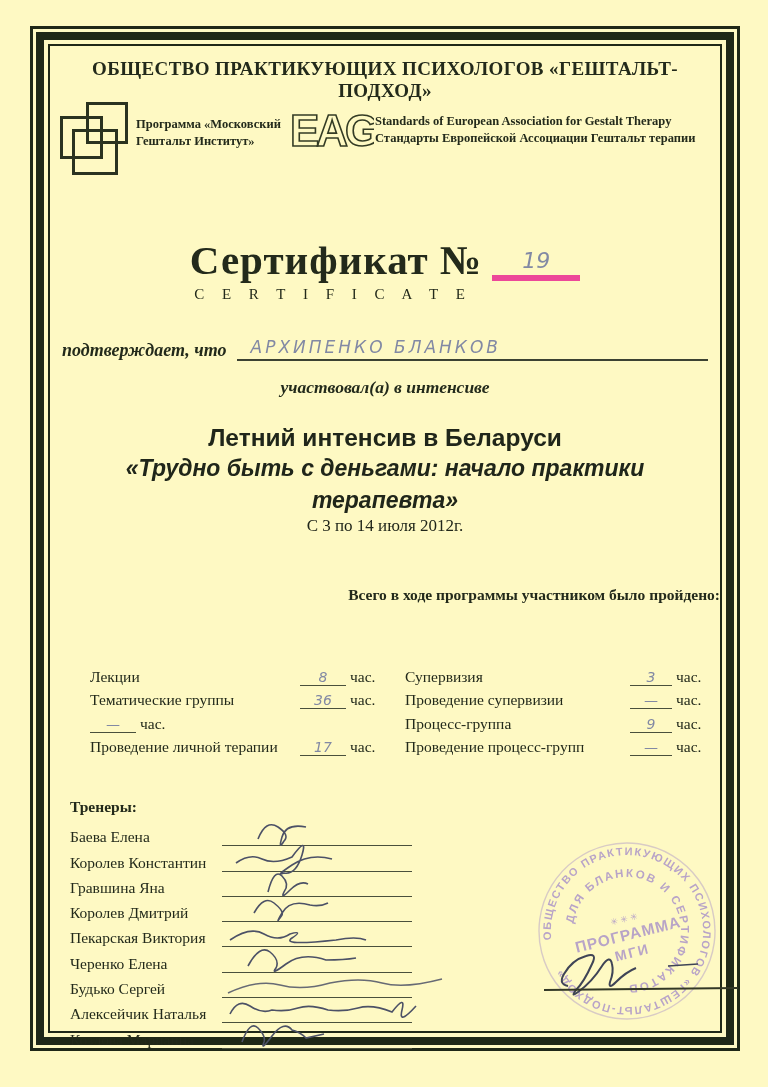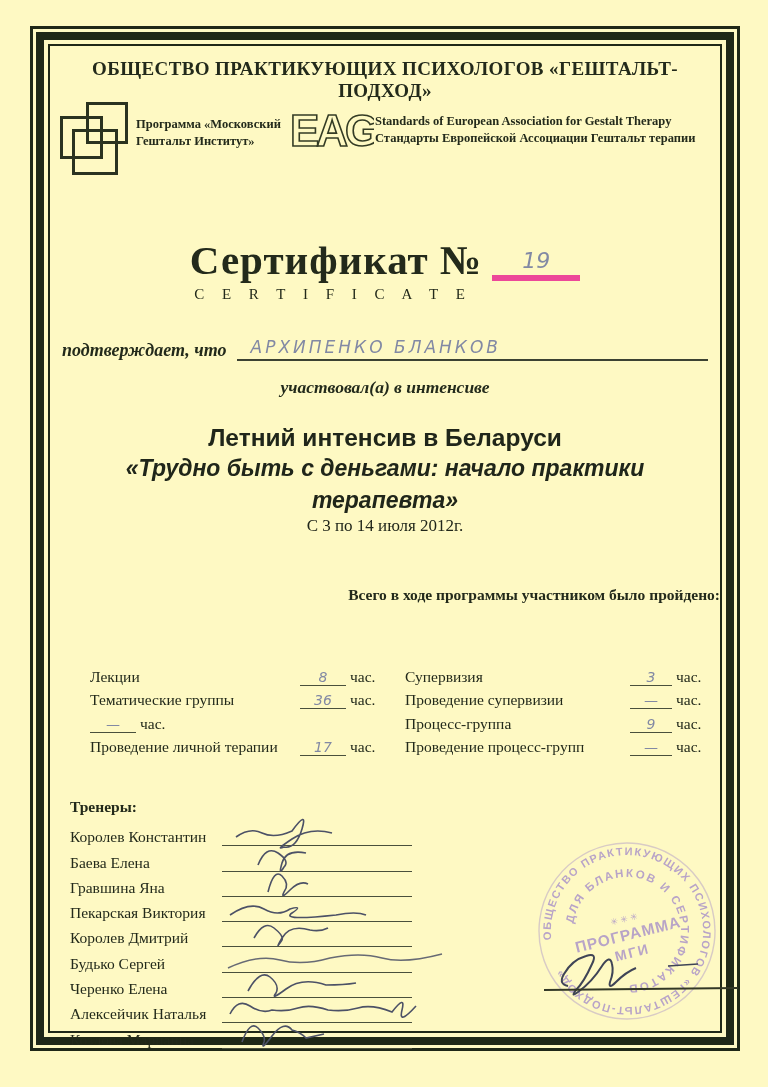--- a/index.html
+++ b/index.html
@@ -161,72 +161,72 @@
                 <span class="hval hval-r hand">—</span>
                 <span class="hunit">час.</span>
               </div>
             </div>
           </div>
 
           <div class="trainers">
             <div class="trainers-head">Тренеры:</div>
 
             <div class="trow">
+              <span class="tname">Баева Елена</span>
+              <span class="sigcell">
+                <svg width="150" height="40" viewBox="0 0 150 40">
+                  <path d="M30 28 q8 -20 20 -12 t6 14 q-6 10 -2 -4 t24 -10" fill="none" stroke="#4c5166" stroke-width="1.6"></path>
+                </svg>
+              </span>
+            </div>
+            <div class="trow">
               <span class="tname">Королев Константин</span>
               <span class="sigcell">
                 <svg width="150" height="46" viewBox="0 0 150 46">
                   <path d="M8 32 q14 -10 26 -4 t30 -2 q16 -22 10 -2 t-18 18 q-10 4 8 -8 t40 -6" fill="none" stroke="#4c5166" stroke-width="1.6"></path>
                 </svg>
               </span>
             </div>
             <div class="trow">
-              <span class="tname">Баева Елена</span>
-              <span class="sigcell">
-                <svg width="150" height="40" viewBox="0 0 150 40">
-                  <path d="M30 28 q8 -20 20 -12 t6 14 q-6 10 -2 -4 t24 -10" fill="none" stroke="#4c5166" stroke-width="1.6"></path>
-                </svg>
-              </span>
-            </div>
-            <div class="trow">
               <span class="tname">Гравшина Яна</span>
               <span class="sigcell">
                 <svg width="150" height="40" viewBox="0 0 150 40">
                   <path d="M40 30 q6 -24 14 -16 t2 16 q-4 8 6 -2 t18 -6" fill="none" stroke="#4c5166" stroke-width="1.6"></path>
+                </svg>
+              </span>
+            </div>
+            <div class="trow">
+              <span class="tname">Королев Дмитрий</span>
+              <span class="sigcell">
+                <svg width="150" height="40" viewBox="0 0 150 40">
+                  <path d="M26 26 q10 -18 20 -10 t8 12 q-8 12 0 -2 t28 -8 q10 2 18 -2" fill="none" stroke="#4c5166" stroke-width="1.6"></path>
                 </svg>
               </span>
             </div>
             <div class="trow">
               <span class="tname">Пекарская Виктория</span>
               <span class="sigcell">
                 <svg width="170" height="32" viewBox="0 0 170 32">
                   <path d="M2 20 q20 -14 34 -6 t26 0 q14 -4 2 4 t44 2 q20 -4 30 0" fill="none" stroke="#4c5166" stroke-width="1.6"></path>
                 </svg>
               </span>
             </div>
             <div class="trow">
-              <span class="tname">Королев Дмитрий</span>
-              <span class="sigcell">
-                <svg width="150" height="40" viewBox="0 0 150 40">
-                  <path d="M26 26 q10 -18 20 -10 t8 12 q-8 12 0 -2 t28 -8 q10 2 18 -2" fill="none" stroke="#4c5166" stroke-width="1.6"></path>
+              <span class="tname">Черенко Елена</span>
+              <span class="sigcell">
+                <svg width="160" height="40" viewBox="0 0 160 40">
+                  <path d="M20 28 q12 -22 22 -14 t6 16 q-6 8 10 -4 t40 -4 q18 0 30 -2" fill="none" stroke="#4c5166" stroke-width="1.6"></path>
                 </svg>
               </span>
             </div>
             <div class="trow">
               <span class="tname">Будько Сергей</span>
               <span class="sigcell">
                 <svg width="220" height="34" viewBox="0 0 220 34">
                   <path d="M0 24 q30 -14 52 -8 t50 -2 q30 -6 52 0 t60 -4" fill="none" stroke="#4c5166" stroke-width="1.5" opacity="0.85"></path>
-                </svg>
-              </span>
-            </div>
-            <div class="trow">
-              <span class="tname">Черенко Елена</span>
-              <span class="sigcell">
-                <svg width="160" height="40" viewBox="0 0 160 40">
-                  <path d="M20 28 q12 -22 22 -14 t6 16 q-6 8 10 -4 t40 -4 q18 0 30 -2" fill="none" stroke="#4c5166" stroke-width="1.6"></path>
                 </svg>
               </span>
             </div>
             <div class="trow">
               <span class="tname">Алексейчик Наталья</span>
               <span class="sigcell">
                 <svg width="240" height="36" viewBox="0 0 240 36">
                   <path d="M2 22 q8 -16 20 -8 t22 4 q14 2 26 -2 t30 2 q16 2 30 -2 t34 4 q14 -18 10 -2 t14 -4" fill="none" stroke="#4c5166" stroke-width="1.6"></path>
                 </svg>
               </span>

